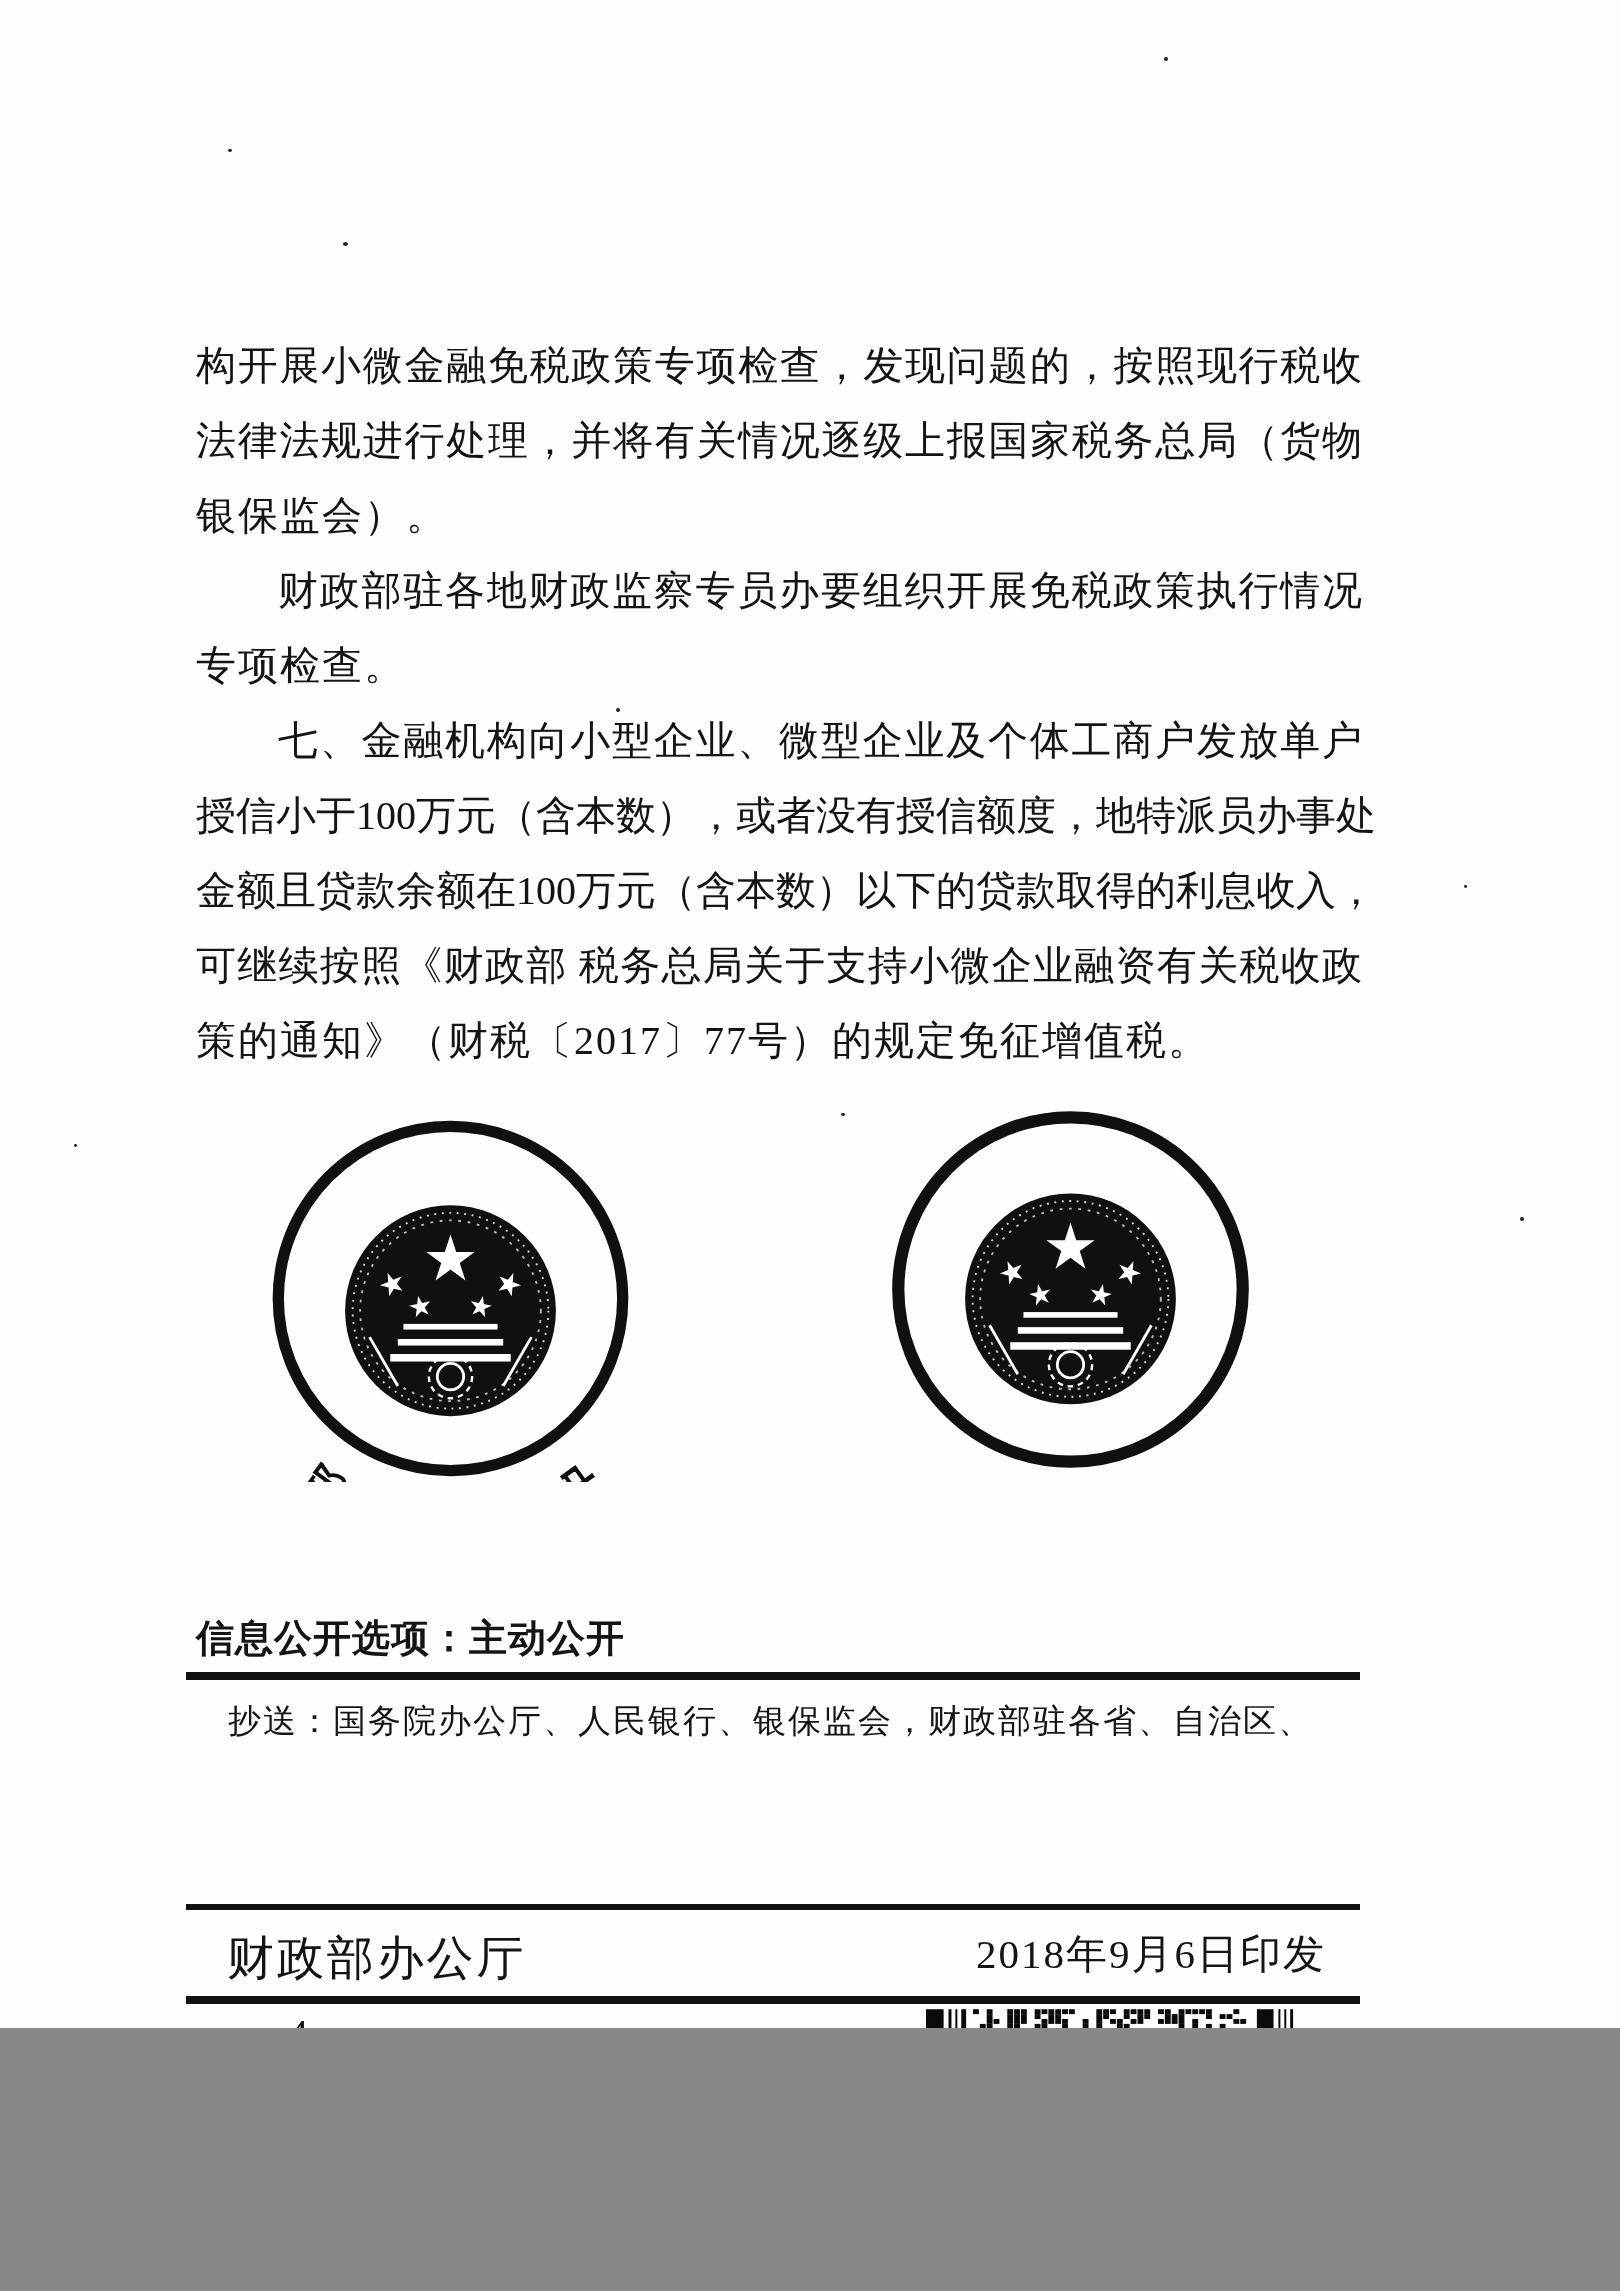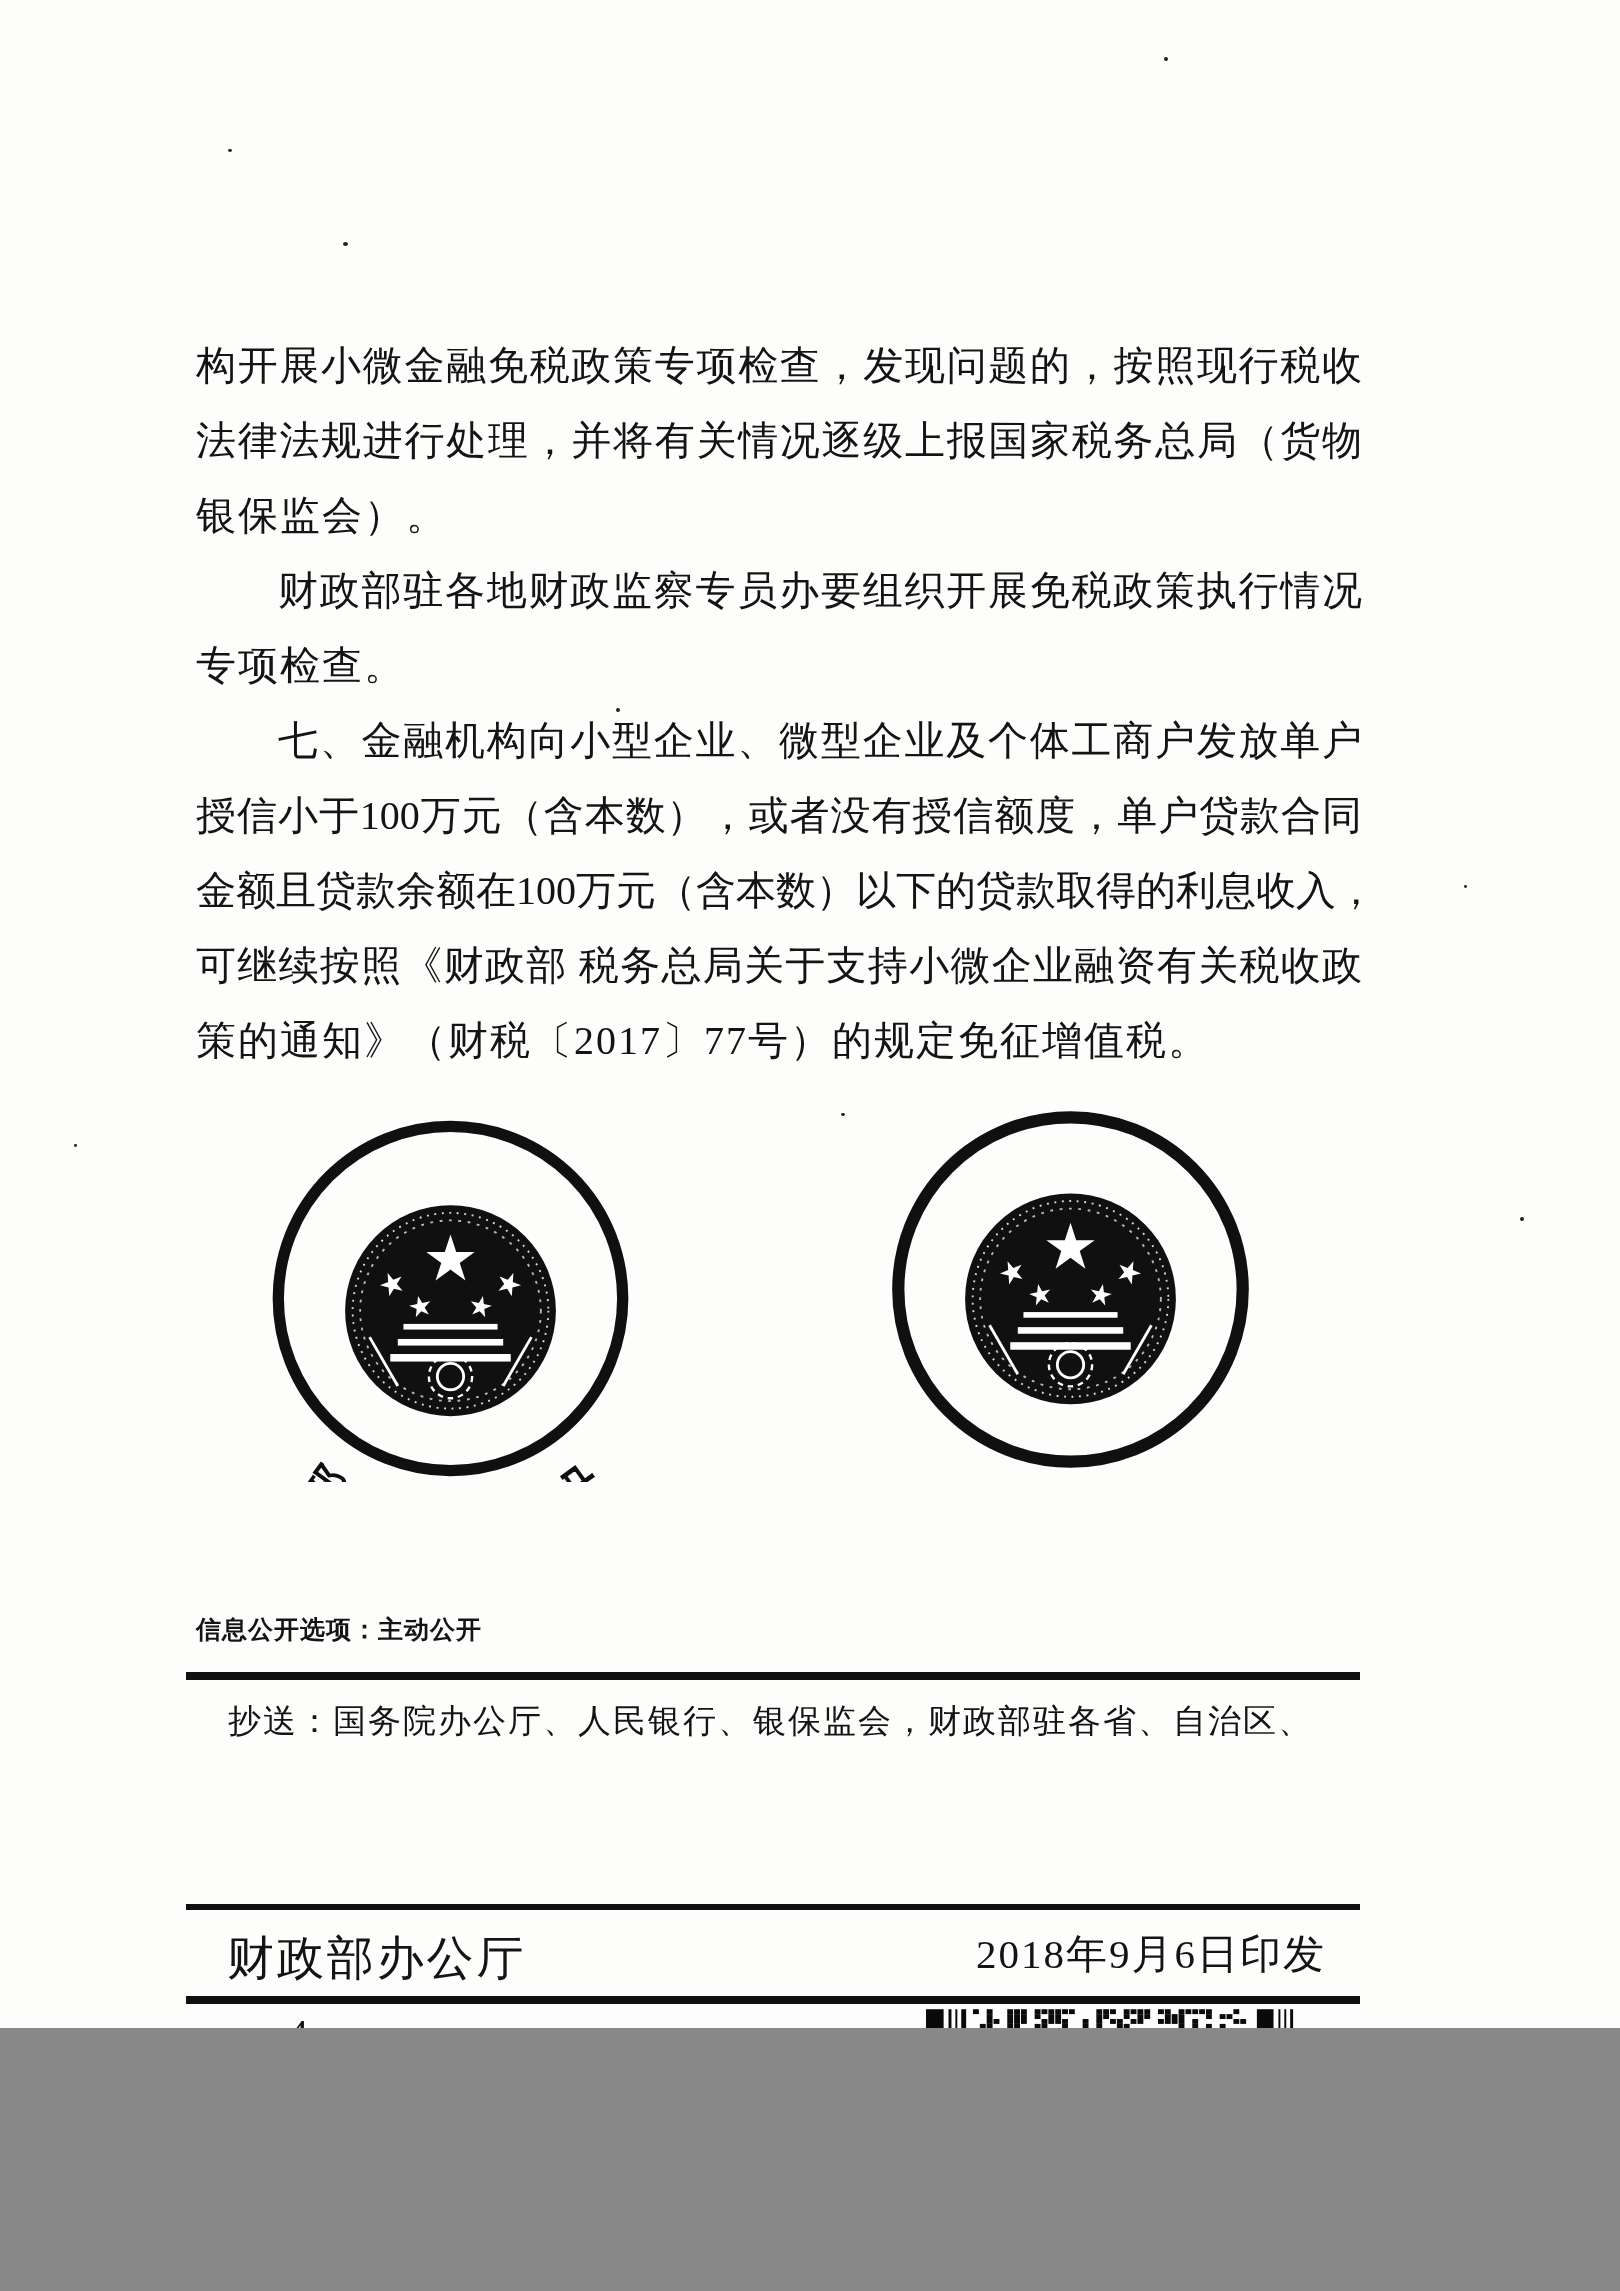--- a/index.html
+++ b/index.html
@@ -14,21 +14,21 @@
   .ln.end{text-align-last:left;letter-spacing:2px;}
   .ln.indent{padding-left:82px;box-sizing:border-box;}
   
   .seal{position:absolute;}
   .seal-date{
     position:absolute;left:959px;top:1396px;font-size:46px;letter-spacing:2px;
     color:#101010;font-weight:500;white-space:nowrap;
   }
   
   .disclosure{
-    position:absolute;left:196px;top:1613px;font-size:25px;font-weight:bold;
+    position:absolute;left:196px;top:1613px;font-size:38px;font-weight:bold;
     font-family:"Liberation Sans","DejaVu Sans",sans-serif;letter-spacing:1px;white-space:nowrap;
   }
   .rule{position:absolute;left:186px;width:1174px;background:#101010;}
   .rule1{top:1672px;height:7.8px;}
   .rule2{top:1904px;height:5.9px;}
   .rule3{top:1996px;height:7.8px;}
   
   .ccblock{position:absolute;left:228px;top:1684px;width:1137px;font-size:33px;letter-spacing:2px;}
   .ccline{height:74px;line-height:74px;white-space:nowrap;}
   .ccline.cont{padding-left:104px;}
@@ -46,21 +46,21 @@
 
 <div class="page">
 
   <div class="bodytext">
     <div class="ln">构开展小微金融免税政策专项检查，发现问题的，按照现行税收</div>
     <div class="ln">法律法规进行处理，并将有关情况逐级上报国家税务总局（货物</div>
     <div class="ln end">银保监会）。</div>
     <div class="ln indent">财政部驻各地财政监察专员办要组织开展免税政策执行情况</div>
     <div class="ln end">专项检查。</div>
     <div class="ln indent">七、金融机构向小型企业、微型企业及个体工商户发放单户</div>
-    <div class="ln">授信小于100万元（含本数），或者没有授信额度，单户贷款合同</div>
+    <div class="ln">授信小于100万元（含本数），或者没有授信额度，地特派员办事处</div>
     <div class="ln">金额且贷款余额在100万元（含本数）以下的贷款取得的利息收入，</div>
     <div class="ln">可继续按照《财政部 税务总局关于支持小微企业融资有关税收政</div>
     <div class="ln end">策的通知》（财税〔2017〕77号）的规定免征增值税。</div>
   </div>
 
   <svg class="seal" style="left:267px;top:1115px" width="367" height="367" viewBox="0 0 390 390">
     <defs>
       <path id="star" d="M0,-1 L0.2245,-0.309 L0.951,-0.309 L0.363,0.118 L0.588,0.809 L0,0.382 L-0.588,0.809 L-0.363,0.118 L-0.951,-0.309 L-0.2245,-0.309 Z"></path>
       <g id="emblem">
         <circle r="112" fill="#101010"></circle>

